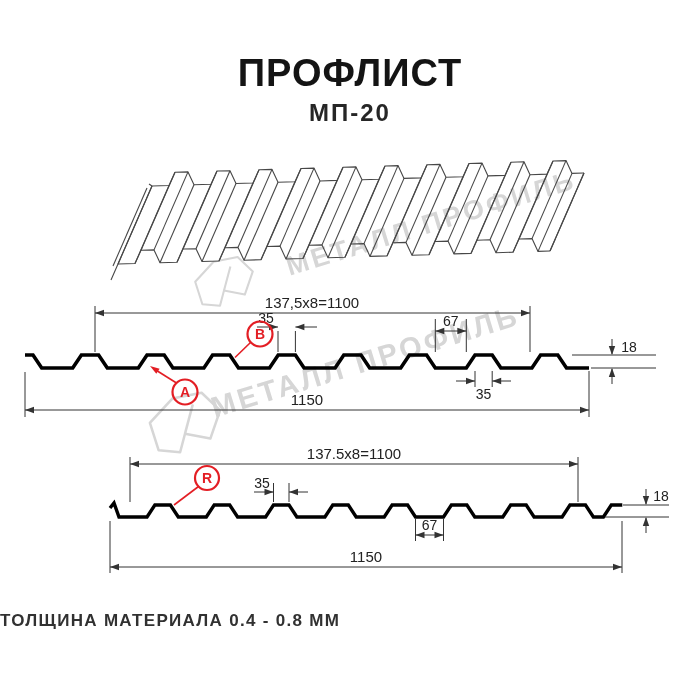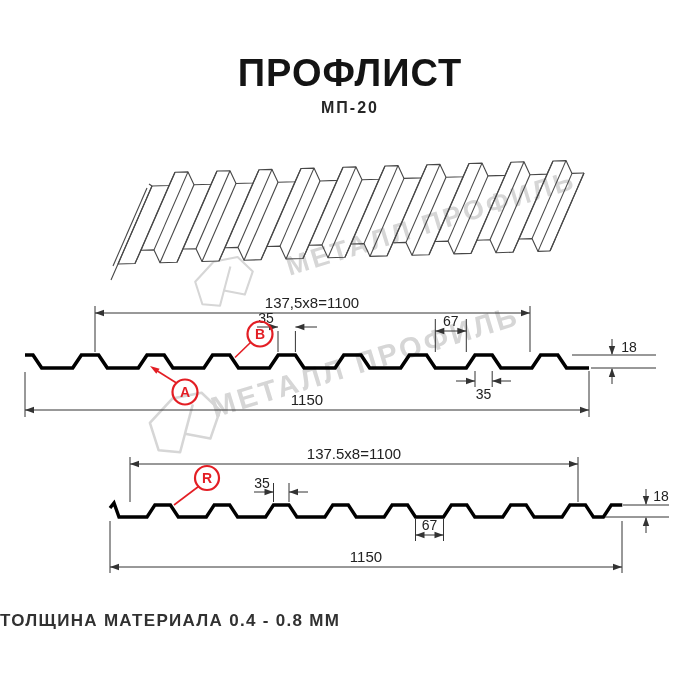--- a/index.html
+++ b/index.html
@@ -1,21 +1,21 @@
 <!DOCTYPE html>
 <html><head>
 <meta charset="utf-8">
 <style>
   html,body{margin:0;padding:0;background:#fff;}
   .page{position:relative;width:700px;height:700px;background:#ffffff;overflow:hidden;
         font-family:"Liberation Sans",sans-serif;}
   .title{position:absolute;top:52px;left:0;width:100%;text-align:center;
          font-size:38px;font-weight:800;letter-spacing:1px;color:#141414;}
   .subtitle{position:absolute;top:99px;left:0;width:100%;text-align:center;
-         font-size:16px;font-weight:600;letter-spacing:2px;color:#262626;}
+         font-size:24px;font-weight:600;letter-spacing:2px;color:#262626;}
   .footer-note{position:absolute;top:611px;left:0;width:100%;text-align:left;
          font-size:17px;font-weight:600;letter-spacing:1.3px;color:#313131;}
   .wm-text{position:absolute;white-space:nowrap;color:#d6d6d6;font-weight:700;
          letter-spacing:3px;transform:rotate(-17deg);transform-origin:0 60%;}
   .wm1{left:288px;top:252px;font-size:27px;}
   .wm2{left:213px;top:392px;font-size:29px;}
   .wm-logo{position:absolute;}
   .lg1{left:192px;top:250px;}
   .lg2{left:146px;top:388px;}
   svg{position:absolute;left:0;top:0;}

